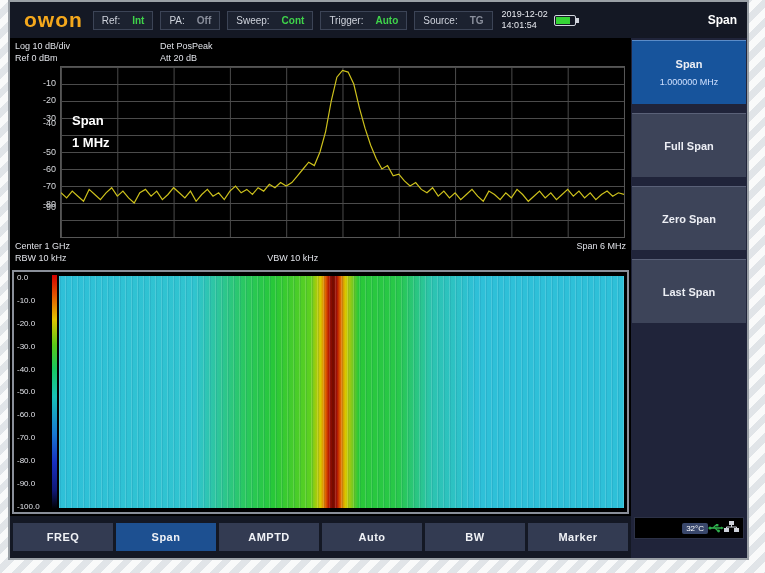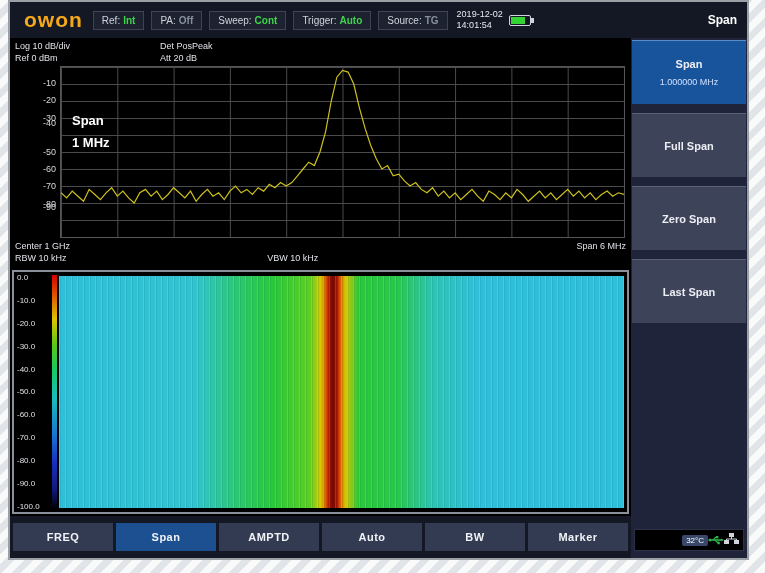--- a/index.html
+++ b/index.html
@@ -14,21 +14,21 @@
     position:absolute; left:8px; top:0; width:741px; height:560px;
     background:#10141f; border:2px solid #9aa0a6; display:flex; flex-direction:column;
   }
   
   .header { height:36px; background:#141824; display:flex; align-items:center; flex:0 0 36px; }
   .logo { font-size:21px; font-weight:800; color:#f5a81c; letter-spacing:1px; margin:0 10px 0 14px; }
   .status-box {
     background:#1c2230; border:1px solid #3c4456; padding:3px 8px; margin-right:7px;
     font-size:10px; color:#cfd3dc; white-space:nowrap;
   }
-  .sb-value { margin-left:3px; font-weight:bold; }
+  .sb-value { margin-left:12px; font-weight:bold; }
   .sb-value.on  { color:#3fd34a; }
   .sb-value.off { color:#8a8f9c; }
   .datetime { font-size:9px; color:#e8eaf0; line-height:1.25; margin:0 6px 0 2px; white-space:nowrap; }
   .battery { width:22px; height:11px; border:1px solid #cfd3dc; border-radius:2px; position:relative; margin-right:4px; }
   .battery::before { content:""; position:absolute; left:1px; top:1px; bottom:1px; width:70%; background:#35d435; }
   .battery::after  { content:""; position:absolute; right:-4px; top:2px; width:3px; height:5px; background:#cfd3dc; }
   .menu-title { margin-left:auto; width:116px; text-align:right; padding-right:10px; font-size:12px; font-weight:bold; color:#fff; }
   
   .bodyrow { flex:1; display:flex; min-height:0; }
   .main { flex:1; background:#000; display:flex; flex-direction:column; min-width:0; }
@@ -76,21 +76,21 @@
   
   .sidebar { width:116px; flex:0 0 116px; background:#20243a; position:relative; padding-top:2px; }
   .softkey {
     margin:0 1px 9px 1px; height:64px; background:#3d4459; border-top:1px solid #5a6178;
     display:flex; flex-direction:column; align-items:center; justify-content:center;
     color:#eceef4; font-size:11px; font-weight:bold; cursor:pointer;
   }
   .softkey .sk-value { font-size:9px; font-weight:normal; color:#cfe0ff; margin-top:7px; }
   .softkey.active { background:#17549c; border-top-color:#5b8cc8; }
   .side-status {
-    position:absolute; left:3px; right:3px; bottom:7px; height:22px; background:#000; border:1px solid #2c3146;
+    position:absolute; left:3px; right:3px; bottom:19px; height:22px; background:#000; border:1px solid #2c3146;
     display:flex; align-items:center; justify-content:flex-end; gap:0; padding-right:4px;margin-top:21px;
   }
   .temp-badge { background:#39476b; color:#fff; font-size:8px; padding:1px 4px; border-radius:2px; }
 </style>
 </head>
 <body>
 
 <div class="screen">
 
   <div class="header">

